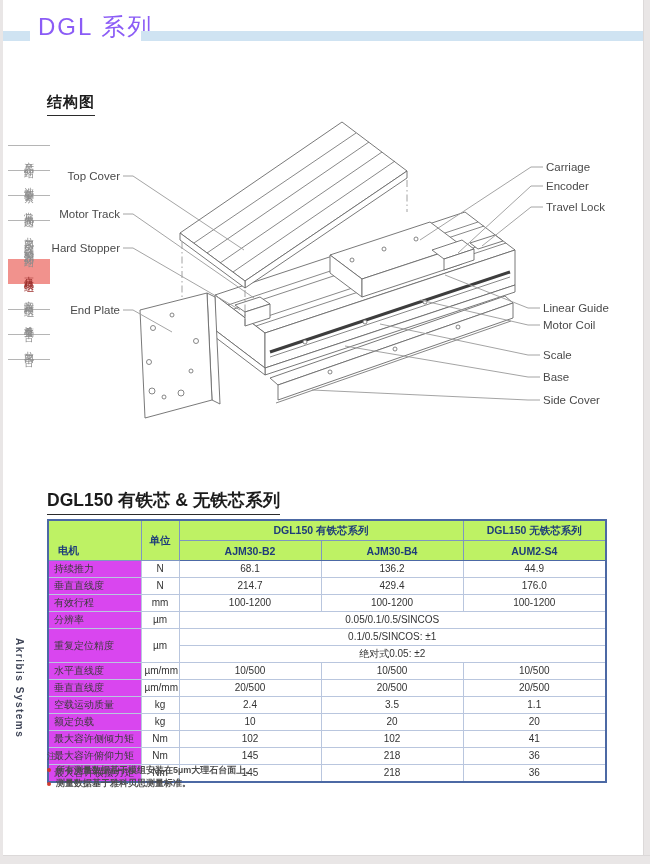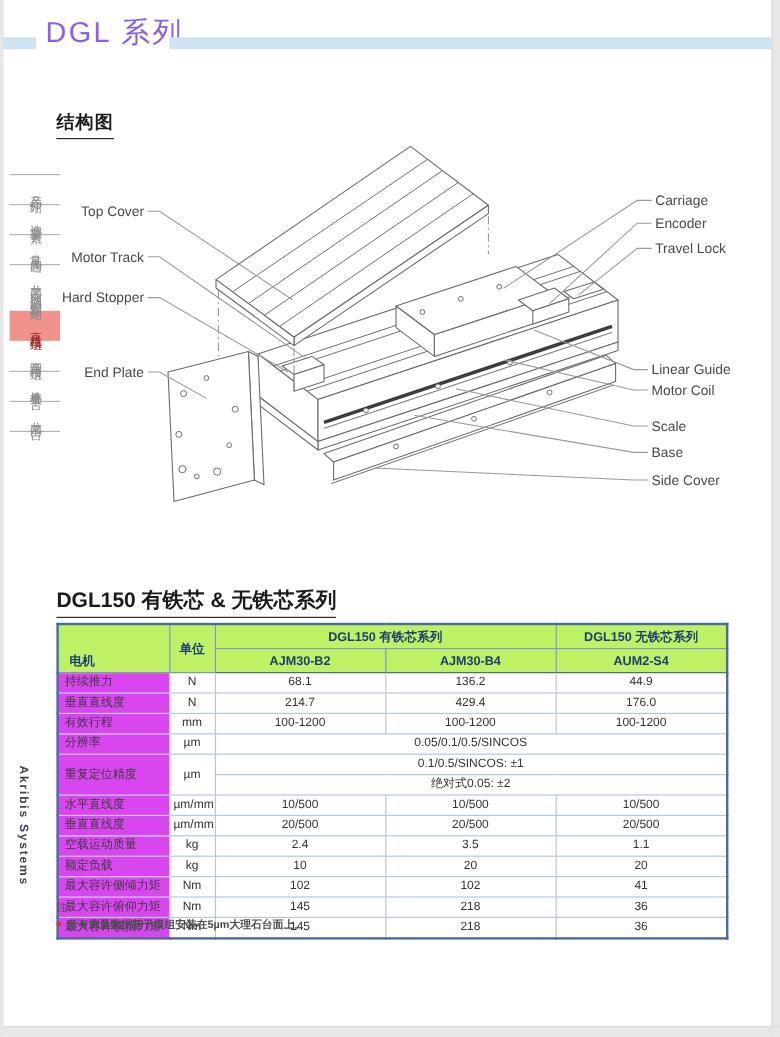--- a/index.html
+++ b/index.html
@@ -291,19 +291,23 @@
       </tbody>
   </table>
 
   <div class="notes">
     <div>注:</div>
     <div>
         <div class="note-line">
           <span class="note-dot" style="background: rgb(210, 58, 46);"></span>
           <span>所有测量数据基于模组安装在5µm大理石台面上。</span>
         </div>
+        <div class="note-line">
+          <span class="note-dot" style="background: rgb(210, 58, 46);"></span>
+          <span>测量数据基于雅科贝思测量标准。</span>
+        </div>
       </div>
   </div>
 
   <div class="edge right"></div>
   <div class="edge bottom"></div>
   <div class="edge left"></div>
 </div>
 
 </body></html>

